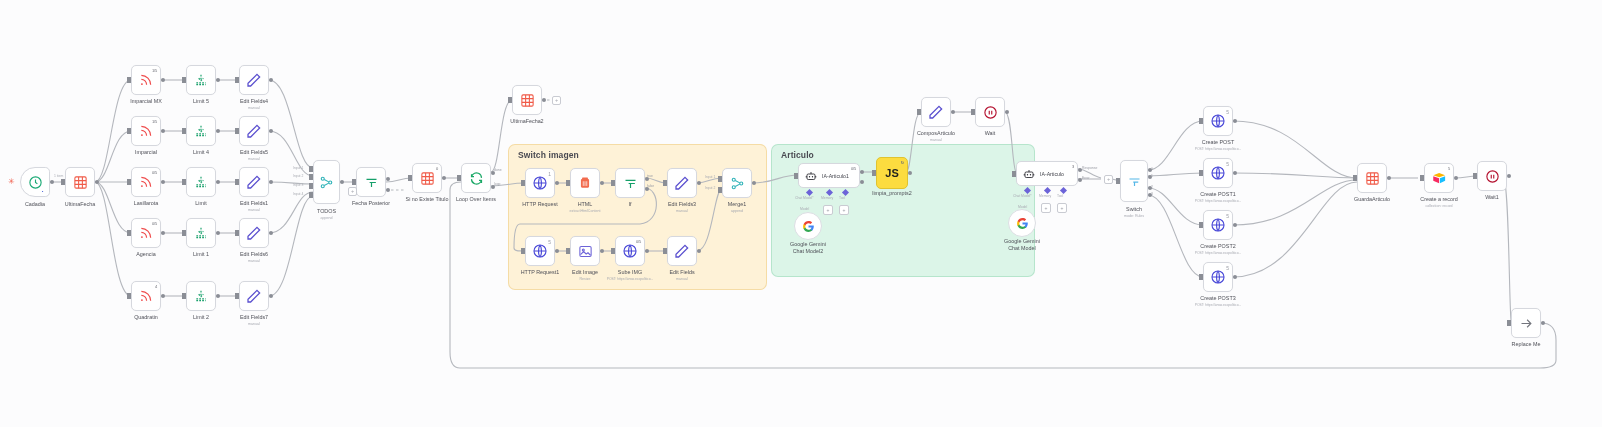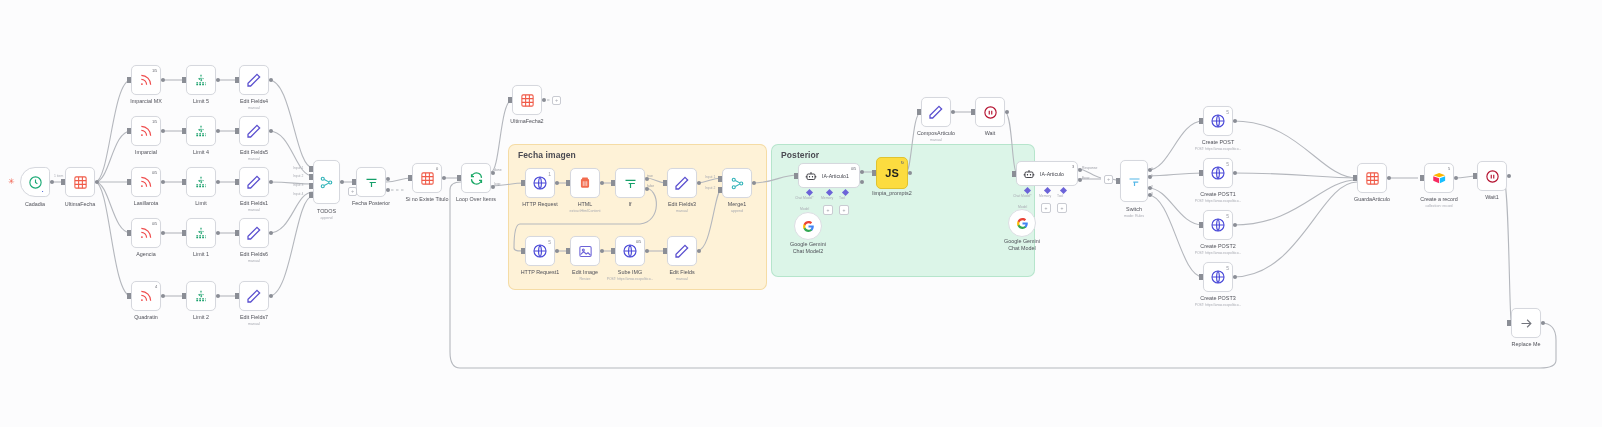--- a/index.html
+++ b/index.html
@@ -95,24 +95,24 @@
   .starttick{position:absolute;font-size:8px;color:#f05a47;}
   .minilbl{position:absolute;font-size:3.4px;color:#a9abb3;white-space:nowrap;}
   .pinicon{position:absolute;font-size:4px;color:#4b63d8;}
 </style>
 </head>
 <body>
 
 <div id="canvas">
 
   <div class="group g-imagen" style="left:508px;top:144px;width:257px;height:144px;">
-    <span class="g-title">Fecha imagen</span>
+    <span class="g-title">Switch imagen</span>
   </div>
   <div class="group g-articulo" style="left:771px;top:144px;width:262px;height:131px;">
-    <span class="g-title">Posterior</span>
+    <span class="g-title">Articulo</span>
   </div>
 
   <svg class="edges" viewBox="0 0 1602 427">
 
     <path d="M50,182 L70,182"></path>
 
     <path d="M95,182 C110,182 112,80 131,80"></path>
     <path d="M95,182 C110,182 112,131 131,131"></path>
     <path d="M95,182 L131,182"></path>
     <path d="M95,182 C110,182 112,233 131,233"></path>

